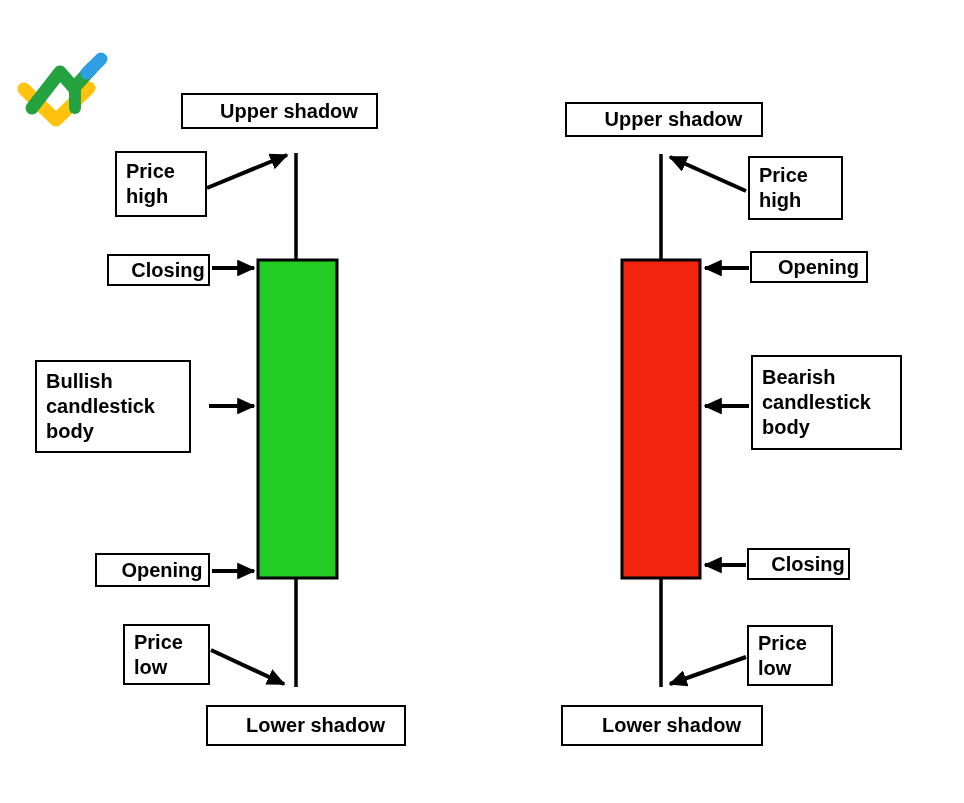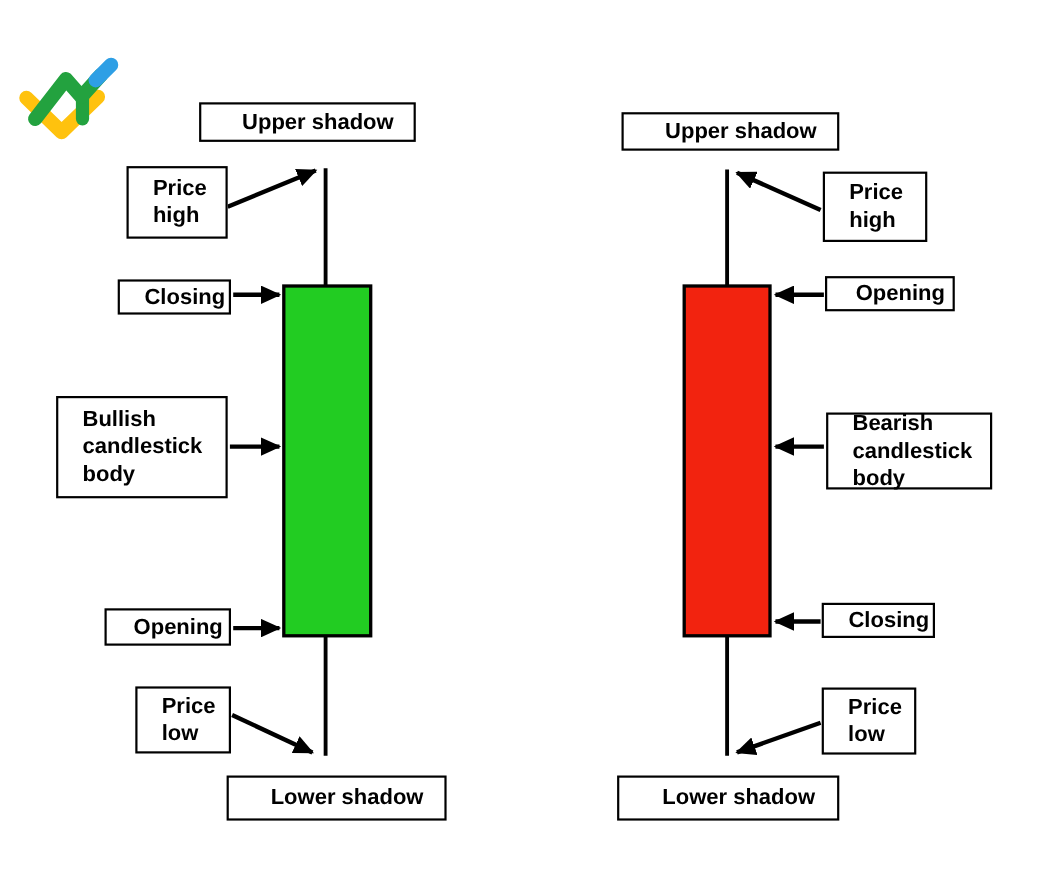--- a/index.html
+++ b/index.html
@@ -32,21 +32,21 @@
     display: flex;
     align-items: center;
     justify-content: center;
     text-align: center;
     white-space: pre-line;
     padding-left: 19px;
   }
   .label-box.left-align {
     justify-content: flex-start;
     text-align: left;
-    padding-left: 22px;
+    padding-left: 9px;
   }
   .logo {
     position: absolute;
     left: 10px;
     top: 32px;
     width: 100px;
     height: 96px;
   }
 </style>
 </head>
@@ -84,33 +84,33 @@
     <line x1="749" y1="268" x2="705" y2="268" stroke="#000000" stroke-width="4" marker-end="url(#arrowhead)"></line>
     <line x1="749" y1="406" x2="705" y2="406" stroke="#000000" stroke-width="4" marker-end="url(#arrowhead)"></line>
     <line x1="746" y1="565" x2="705" y2="565" stroke="#000000" stroke-width="4" marker-end="url(#arrowhead)"></line>
     <line x1="746" y1="657" x2="670" y2="684" stroke="#000000" stroke-width="4" marker-end="url(#arrowhead)"></line>
   </svg>
 
   <div class="label-box" style="left:181px; top:93px; width:197px; height:36px;">Upper shadow</div>
   <div class="label-box left-align" style="left:115px; top:151px; width:92px; height:66px;">Price
 high</div>
   <div class="label-box" style="left:107px; top:254px; width:103px; height:32px;">Closing</div>
-  <div class="label-box left-align" style="left:51px; top:360px; width:156px; height:93px;">Bullish
+  <div class="label-box left-align" style="left:35px; top:360px; width:156px; height:93px;">Bullish
 candlestick
 body</div>
   <div class="label-box" style="left:95px; top:553px; width:115px; height:34px;">Opening</div>
   <div class="label-box left-align" style="left:123px; top:624px; width:87px; height:61px;">Price
 low</div>
   <div class="label-box" style="left:206px; top:705px; width:200px; height:41px;">Lower shadow</div>
 
   <div class="label-box" style="left:565px; top:102px; width:198px; height:35px;">Upper shadow</div>
   <div class="label-box left-align" style="left:748px; top:156px; width:95px; height:64px;">Price
 high</div>
   <div class="label-box" style="left:750px; top:251px; width:118px; height:32px;">Opening</div>
-  <div class="label-box left-align" style="left:751px; top:375px; width:151px; height:70px;">Bearish
+  <div class="label-box left-align" style="left:751px; top:355px; width:151px; height:95px;">Bearish
 candlestick
 body</div>
   <div class="label-box" style="left:747px; top:548px; width:103px; height:32px;">Closing</div>
   <div class="label-box left-align" style="left:747px; top:625px; width:86px; height:61px;">Price
 low</div>
   <div class="label-box" style="left:561px; top:705px; width:202px; height:41px;">Lower shadow</div>
 
 </div>
 
 </body></html>

